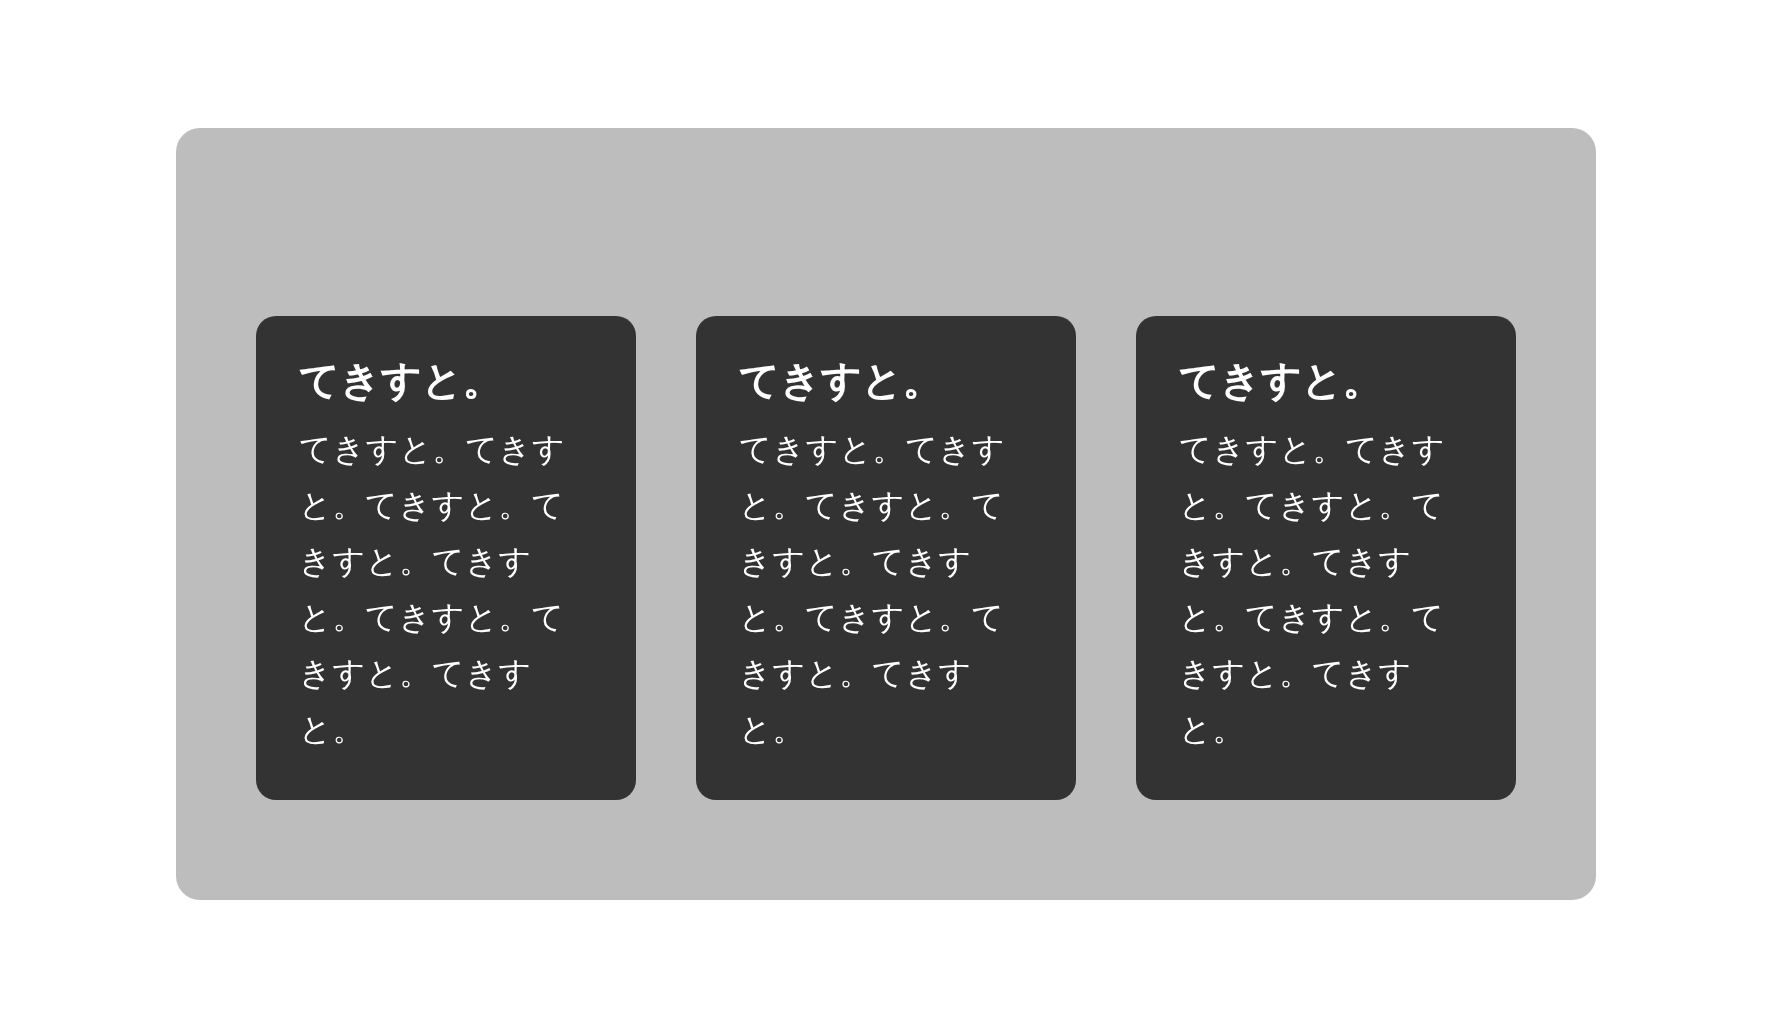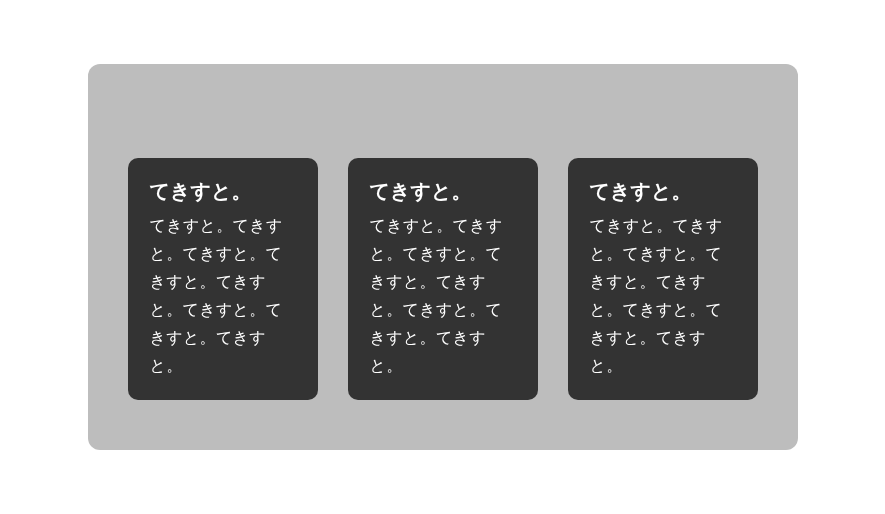--- a/index.html
+++ b/index.html
@@ -35,20 +35,21 @@
     .card-title {
       font-size: 20px;
       font-weight: bold;
       margin-bottom: 8px;
       line-height: 1.3;
     }
     .card-body {
       font-size: 16px;
       line-height: 1.75;
       letter-spacing: 0.02em;
+      font-family: Liberation Mono, monospace;
     }
   </style>
 </head>
 <body>
 
 <div class="container">
   <div class="card">
     <div class="card-title">てきすと。</div>
     <div class="card-body">てきすと。てきすと。てきすと。てきすと。てきすと。てきすと。てきすと。てきすと。</div>
   </div>

